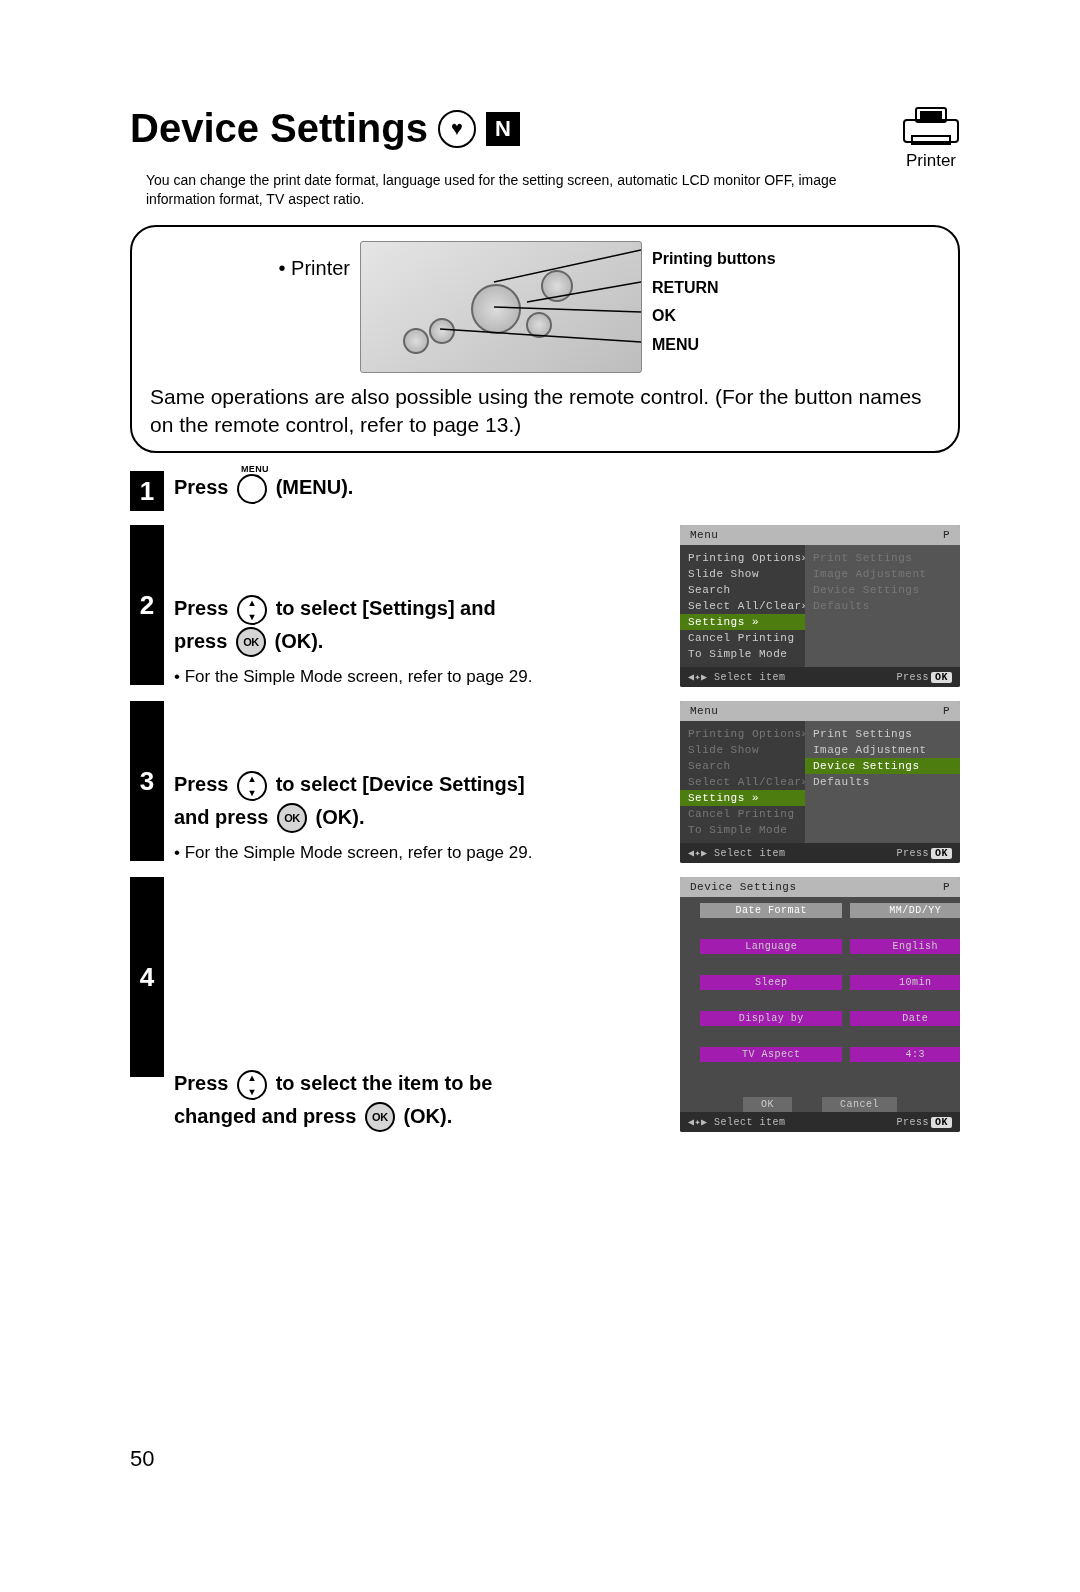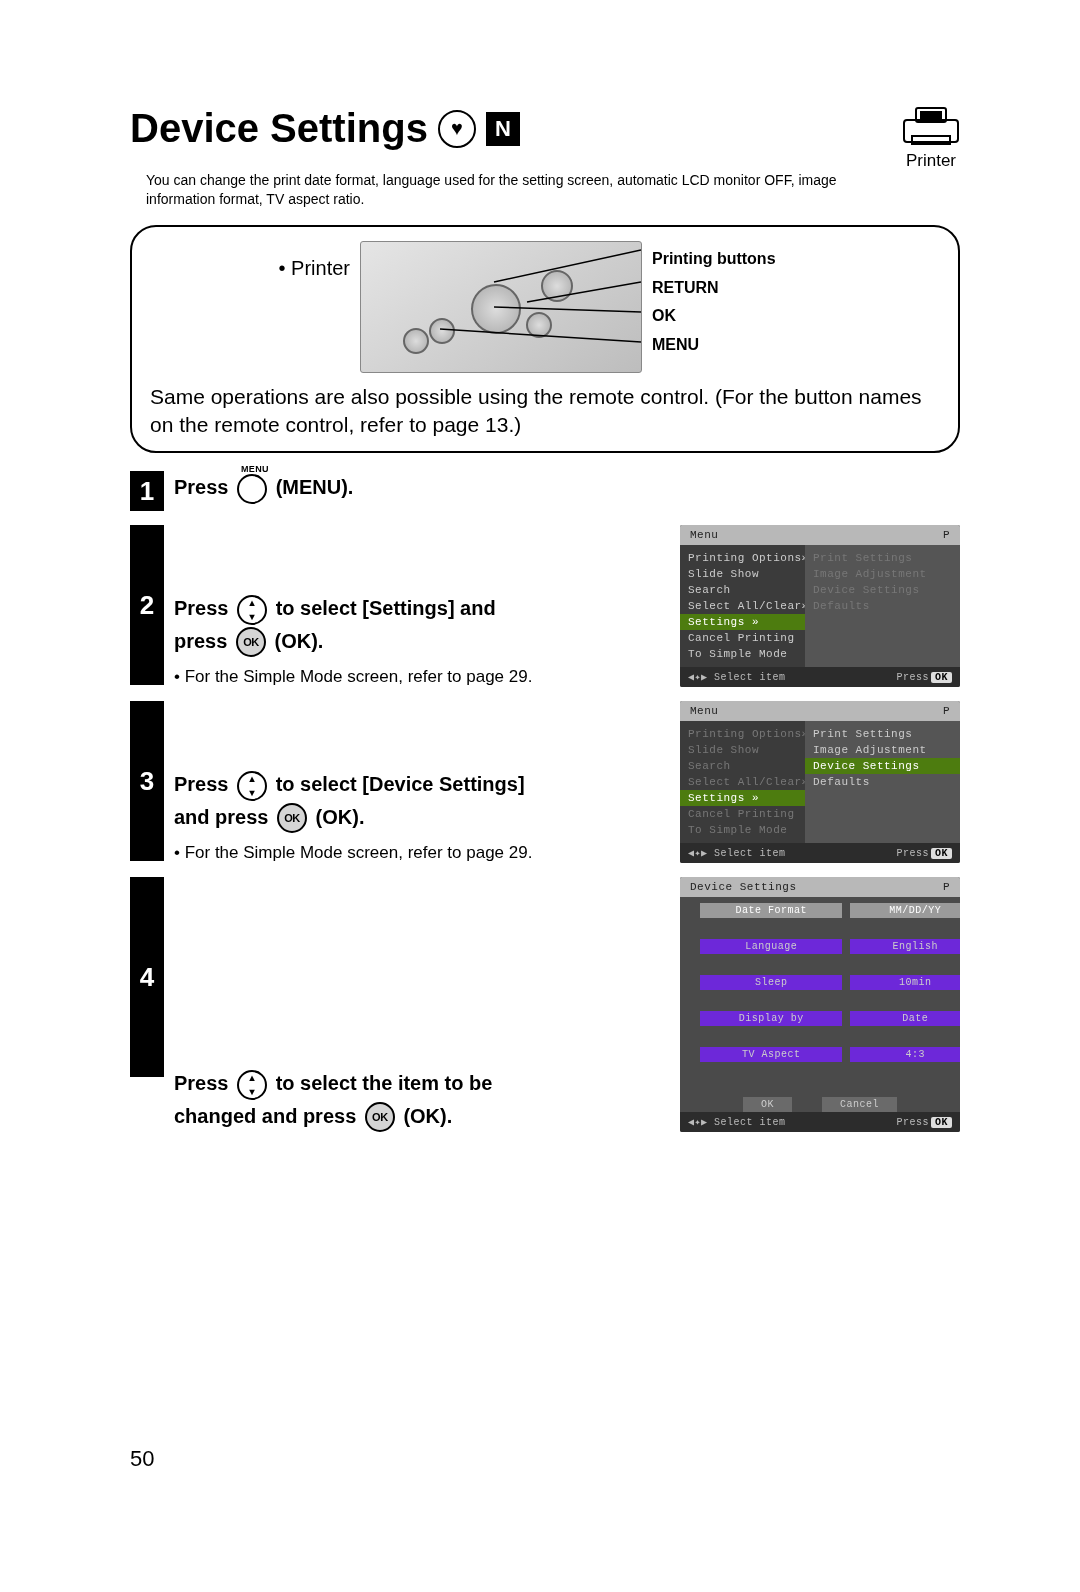--- a/index.html
+++ b/index.html
@@ -40,21 +40,21 @@
   .ss-col{padding:5px 0}
   .ss-left{width:125px;background:#3b3b3b}
   .ss-right{flex:1;background:#555}
   .ss-item{padding:2px 8px;white-space:nowrap}
   .ss-item.hl{background:#4d7c0f;color:#fff}
   .ss-item.dim{color:#777}
   .ss-footer{background:#2c2c2c;color:#bbb;padding:4px 8px;display:flex;justify-content:space-between;font-size:10px;align-items:center}
   .ss-okbadge{background:#ddd;color:#000;padding:0 4px;border-radius:2px;font-weight:bold;margin-left:2px}
   .settings-table{width:100%;padding:6px 20px}
   .settings-row{display:flex;gap:8px;margin-bottom:21px}
-  .settings-row .lab,.settings-row .val{background:#6d28d9;padding:2px 0;text-align:center;font-size:10px}
+  .settings-row .lab,.settings-row .val{background:#a21caf;padding:2px 0;text-align:center;font-size:10px}
   .settings-row .lab{flex:1.1}
   .settings-row .val{flex:1}
   .settings-row.hl .lab,.settings-row.hl .val{background:#9a9a9a;color:#fff}
   .settings-btns{display:flex;gap:30px;justify-content:center;margin-top:8px}
   .settings-btns span{background:#6a6a6a;padding:2px 18px;font-size:10px}
   .step-content{display:flex;justify-content:space-between;align-items:flex-end;gap:18px}
   .step-text-col{flex:0 0 360px}
   .page-num{position:absolute;bottom:120px;left:130px;font-size:22px}
 </style>
 </head>

